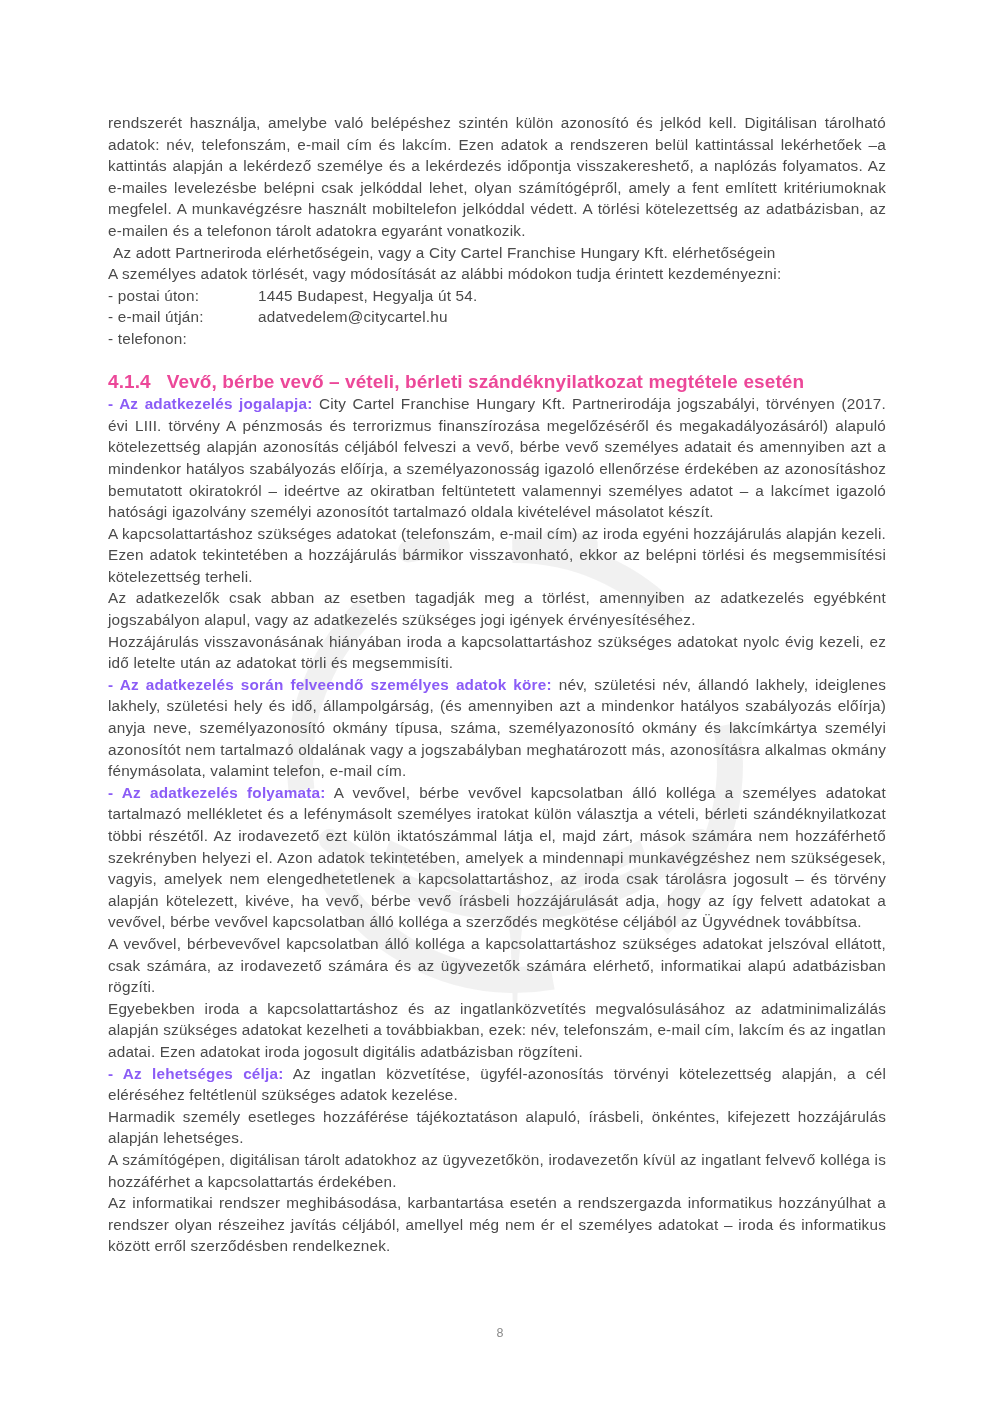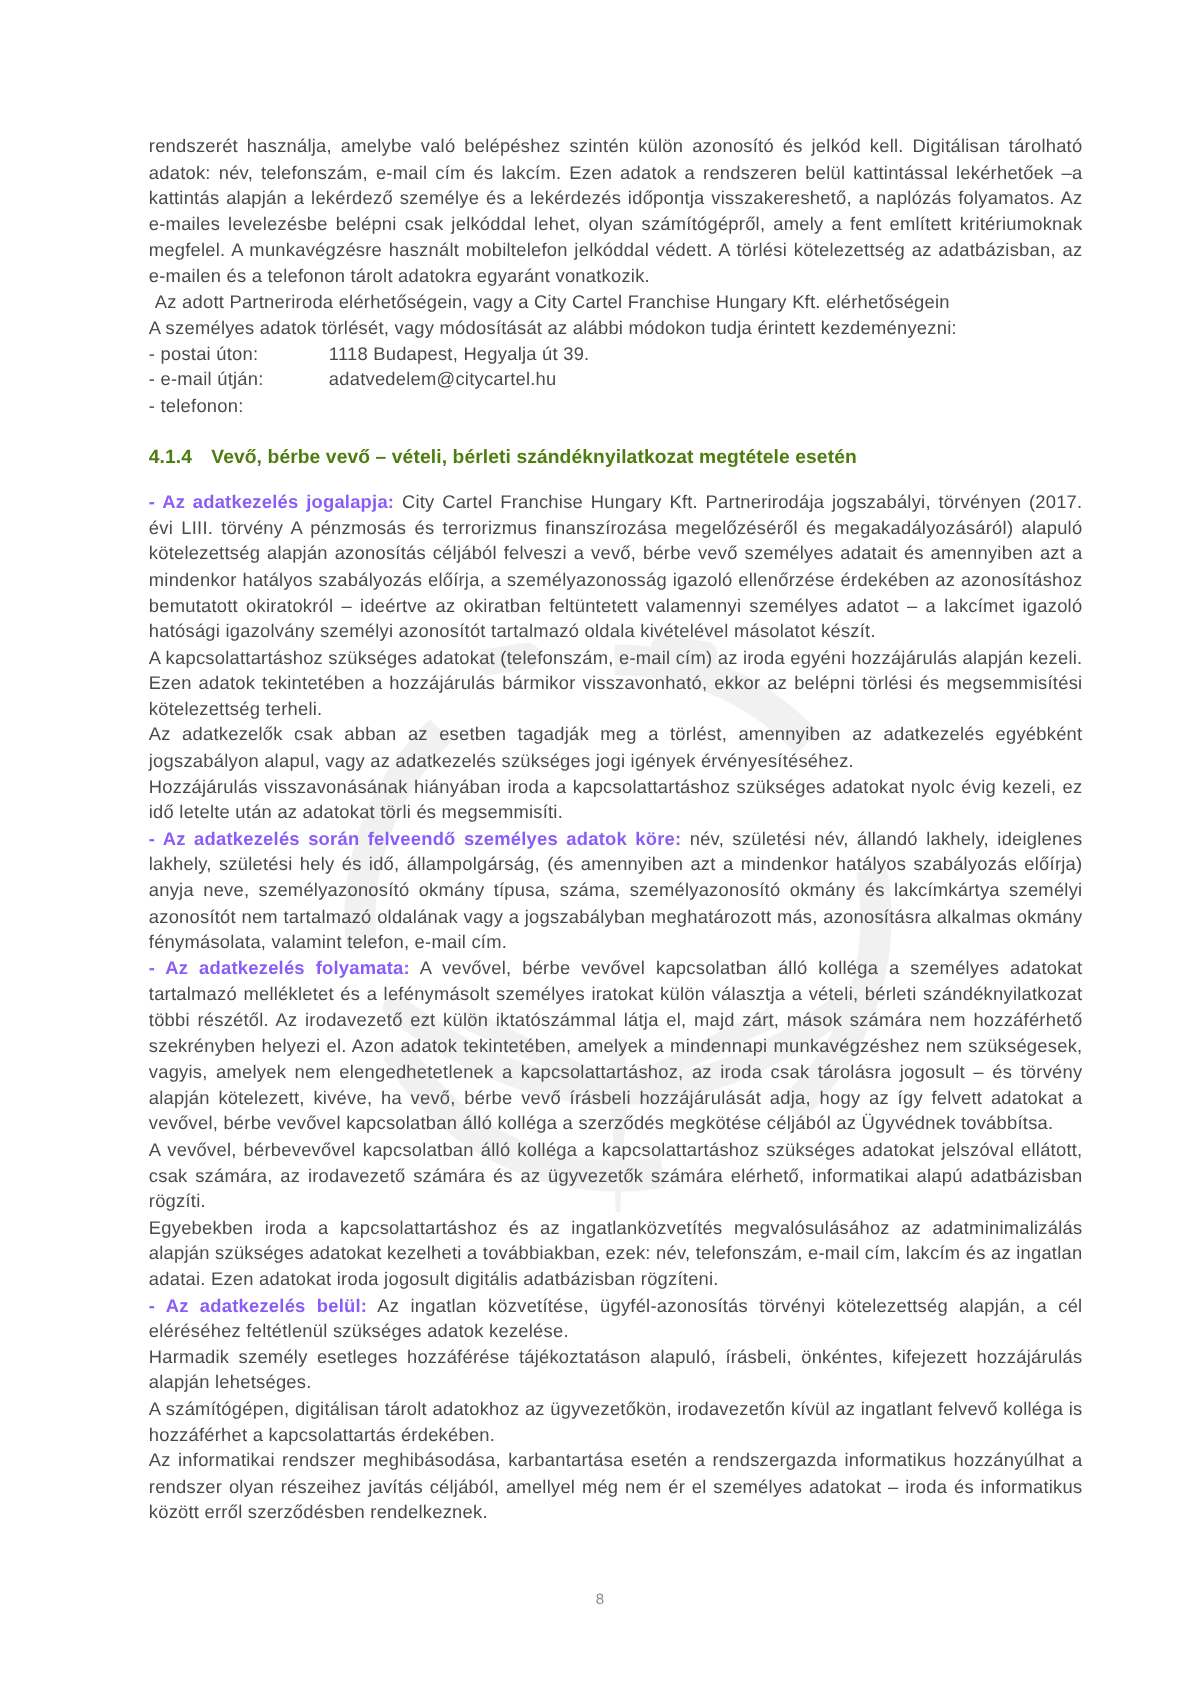--- a/index.html
+++ b/index.html
@@ -15,43 +15,43 @@
     position: absolute;
     left: 270px;
     top: 510px;
     width: 490px;
     height: 530px;
     z-index: 0;
     opacity: 0.55;
   }
   .content {
     position: absolute;
-    left: 124px;
+    left: 108px;
     top: 112px;
     width: 778px;
     z-index: 1;
     color: #4a4a4a;
     font-size: 15.3px;
     line-height: 21.6px;
     letter-spacing: 0.2px;
   }
   .content p { margin: 0; text-align: justify; }
   .content strong { color: #8b5cf6; font-weight: 700; }
   .plain { text-align: left !important; }
   .indented { padding-left: 5px; }
   .contact-row { display: flex; }
   .contact-label { width: 150px; flex: 0 0 150px; }
   .contact-value { flex: 1; }
   .section-heading {
     display: flex;
     margin-top: 21px;
-    margin-bottom: 16px;
+    margin-bottom: 1px;
     font-weight: 700;
-    font-size: 16px;
-    color: #4d7c0f;
+    font-size: 19px;
+    color: #ec4899;
     letter-spacing: 0.1px;
   }
   .section-number { margin-right: 16px; }
   .footer {
     position: absolute;
     left: 0;
     right: 0;
     bottom: 74px;
     text-align: center;
     font-size: 12.5px;
@@ -81,21 +81,21 @@
 
   <div class="content">
 
     <p>rendszerét használja, amelybe való belépéshez szintén külön azonosító és jelkód kell. Digitálisan tárolható adatok: név, telefonszám, e-mail cím és lakcím. Ezen adatok a rendszeren belül kattintással lekérhetőek –a kattintás alapján a lekérdező személye és a lekérdezés időpontja visszakereshető, a naplózás folyamatos. Az e-mailes levelezésbe belépni csak jelkóddal lehet, olyan számítógépről, amely a fent említett kritériumoknak megfelel. A munkavégzésre használt mobiltelefon jelkóddal védett. A törlési kötelezettség az adatbázisban, az e-mailen és a telefonon tárolt adatokra egyaránt vonatkozik.</p>
 
     <p class="plain indented">Az adott Partneriroda elérhetőségein, vagy a City Cartel Franchise Hungary Kft. elérhetőségein</p>
     <p class="plain">A személyes adatok törlését, vagy módosítását az alábbi módokon tudja érintett kezdeményezni:</p>
 
     <div class="contact-row">
       <span class="contact-label">- postai úton:</span>
-      <span class="contact-value">1118 Budapest, Hegyalja út 39.</span>
+      <span class="contact-value">1445 Budapest, Hegyalja út 54.</span>
     </div>
     <div class="contact-row">
       <span class="contact-label">- e-mail útján:</span>
       <span class="contact-value">adatvedelem@citycartel.hu</span>
     </div>
     <div class="contact-row">
       <span class="contact-label">- telefonon:</span>
     </div>
 
     <div class="section-heading">
@@ -105,21 +105,21 @@
 
     <div id="paragraphs">
         <p><strong>- Az adatkezelés jogalapja:</strong> City Cartel Franchise Hungary Kft. Partnerirodája jogszabályi, törvényen (2017. évi LIII. törvény A pénzmosás és terrorizmus finanszírozása megelőzéséről és megakadályozásáról) alapuló kötelezettség alapján azonosítás céljából felveszi a vevő, bérbe vevő személyes adatait és amennyiben azt a mindenkor hatályos szabályozás előírja, a személyazonosság igazoló ellenőrzése érdekében az azonosításhoz bemutatott okiratokról – ideértve az okiratban feltüntetett valamennyi személyes adatot – a lakcímet igazoló hatósági igazolvány személyi azonosítót tartalmazó oldala kivételével másolatot készít.</p>
         <p>A kapcsolattartáshoz szükséges adatokat (telefonszám, e-mail cím) az iroda egyéni hozzájárulás alapján kezeli. Ezen adatok tekintetében a hozzájárulás bármikor visszavonható, ekkor az belépni törlési és megsemmisítési kötelezettség terheli.</p>
         <p>Az adatkezelők csak abban az esetben tagadják meg a törlést, amennyiben az adatkezelés egyébként jogszabályon alapul, vagy az adatkezelés szükséges jogi igények érvényesítéséhez.</p>
         <p>Hozzájárulás visszavonásának hiányában iroda a kapcsolattartáshoz szükséges adatokat nyolc évig kezeli, ez idő letelte után az adatokat törli és megsemmisíti.</p>
         <p><strong>- Az adatkezelés során felveendő személyes adatok köre:</strong> név, születési név, állandó lakhely, ideiglenes lakhely, születési hely és idő, állampolgárság, (és amennyiben azt a mindenkor hatályos szabályozás előírja) anyja neve, személyazonosító okmány típusa, száma, személyazonosító okmány és lakcímkártya személyi azonosítót nem tartalmazó oldalának vagy a jogszabályban meghatározott más, azonosításra alkalmas okmány fénymásolata, valamint telefon, e-mail cím.</p>
         <p><strong>- Az adatkezelés folyamata:</strong> A vevővel, bérbe vevővel kapcsolatban álló kolléga a személyes adatokat tartalmazó mellékletet és a lefénymásolt személyes iratokat külön választja a vételi, bérleti szándéknyilatkozat többi részétől. Az irodavezető ezt külön iktatószámmal látja el, majd zárt, mások számára nem hozzáférhető szekrényben helyezi el. Azon adatok tekintetében, amelyek a mindennapi munkavégzéshez nem szükségesek, vagyis, amelyek nem elengedhetetlenek a kapcsolattartáshoz, az iroda csak tárolásra jogosult – és törvény alapján kötelezett, kivéve, ha vevő, bérbe vevő írásbeli hozzájárulását adja, hogy az így felvett adatokat a vevővel, bérbe vevővel kapcsolatban álló kolléga a szerződés megkötése céljából az Ügyvédnek továbbítsa.</p>
         <p>A vevővel, bérbevevővel kapcsolatban álló kolléga a kapcsolattartáshoz szükséges adatokat jelszóval ellátott, csak számára, az irodavezető számára és az ügyvezetők számára elérhető, informatikai alapú adatbázisban rögzíti.</p>
         <p>Egyebekben iroda a kapcsolattartáshoz és az ingatlanközvetítés megvalósulásához az adatminimalizálás alapján szükséges adatokat kezelheti a továbbiakban, ezek: név, telefonszám, e-mail cím, lakcím és az ingatlan adatai. Ezen adatokat iroda jogosult digitális adatbázisban rögzíteni.</p>
-        <p><strong>- Az adatkezelés belül:</strong> Az ingatlan közvetítése, ügyfél-azonosítás törvényi kötelezettség alapján, a cél eléréséhez feltétlenül szükséges adatok kezelése.</p>
+        <p><strong>- Az lehetséges célja:</strong> Az ingatlan közvetítése, ügyfél-azonosítás törvényi kötelezettség alapján, a cél eléréséhez feltétlenül szükséges adatok kezelése.</p>
         <p>Harmadik személy esetleges hozzáférése tájékoztatáson alapuló, írásbeli, önkéntes, kifejezett hozzájárulás alapján lehetséges.</p>
         <p>A számítógépen, digitálisan tárolt adatokhoz az ügyvezetőkön, irodavezetőn kívül az ingatlant felvevő kolléga is hozzáférhet a kapcsolattartás érdekében.</p>
         <p>Az informatikai rendszer meghibásodása, karbantartása esetén a rendszergazda informatikus hozzányúlhat a rendszer olyan részeihez javítás céljából, amellyel még nem ér el személyes adatokat – iroda és informatikus között erről szerződésben rendelkeznek.</p>
       </div>
 
   </div>
 
   <div class="footer">8</div>
 </div>
 

